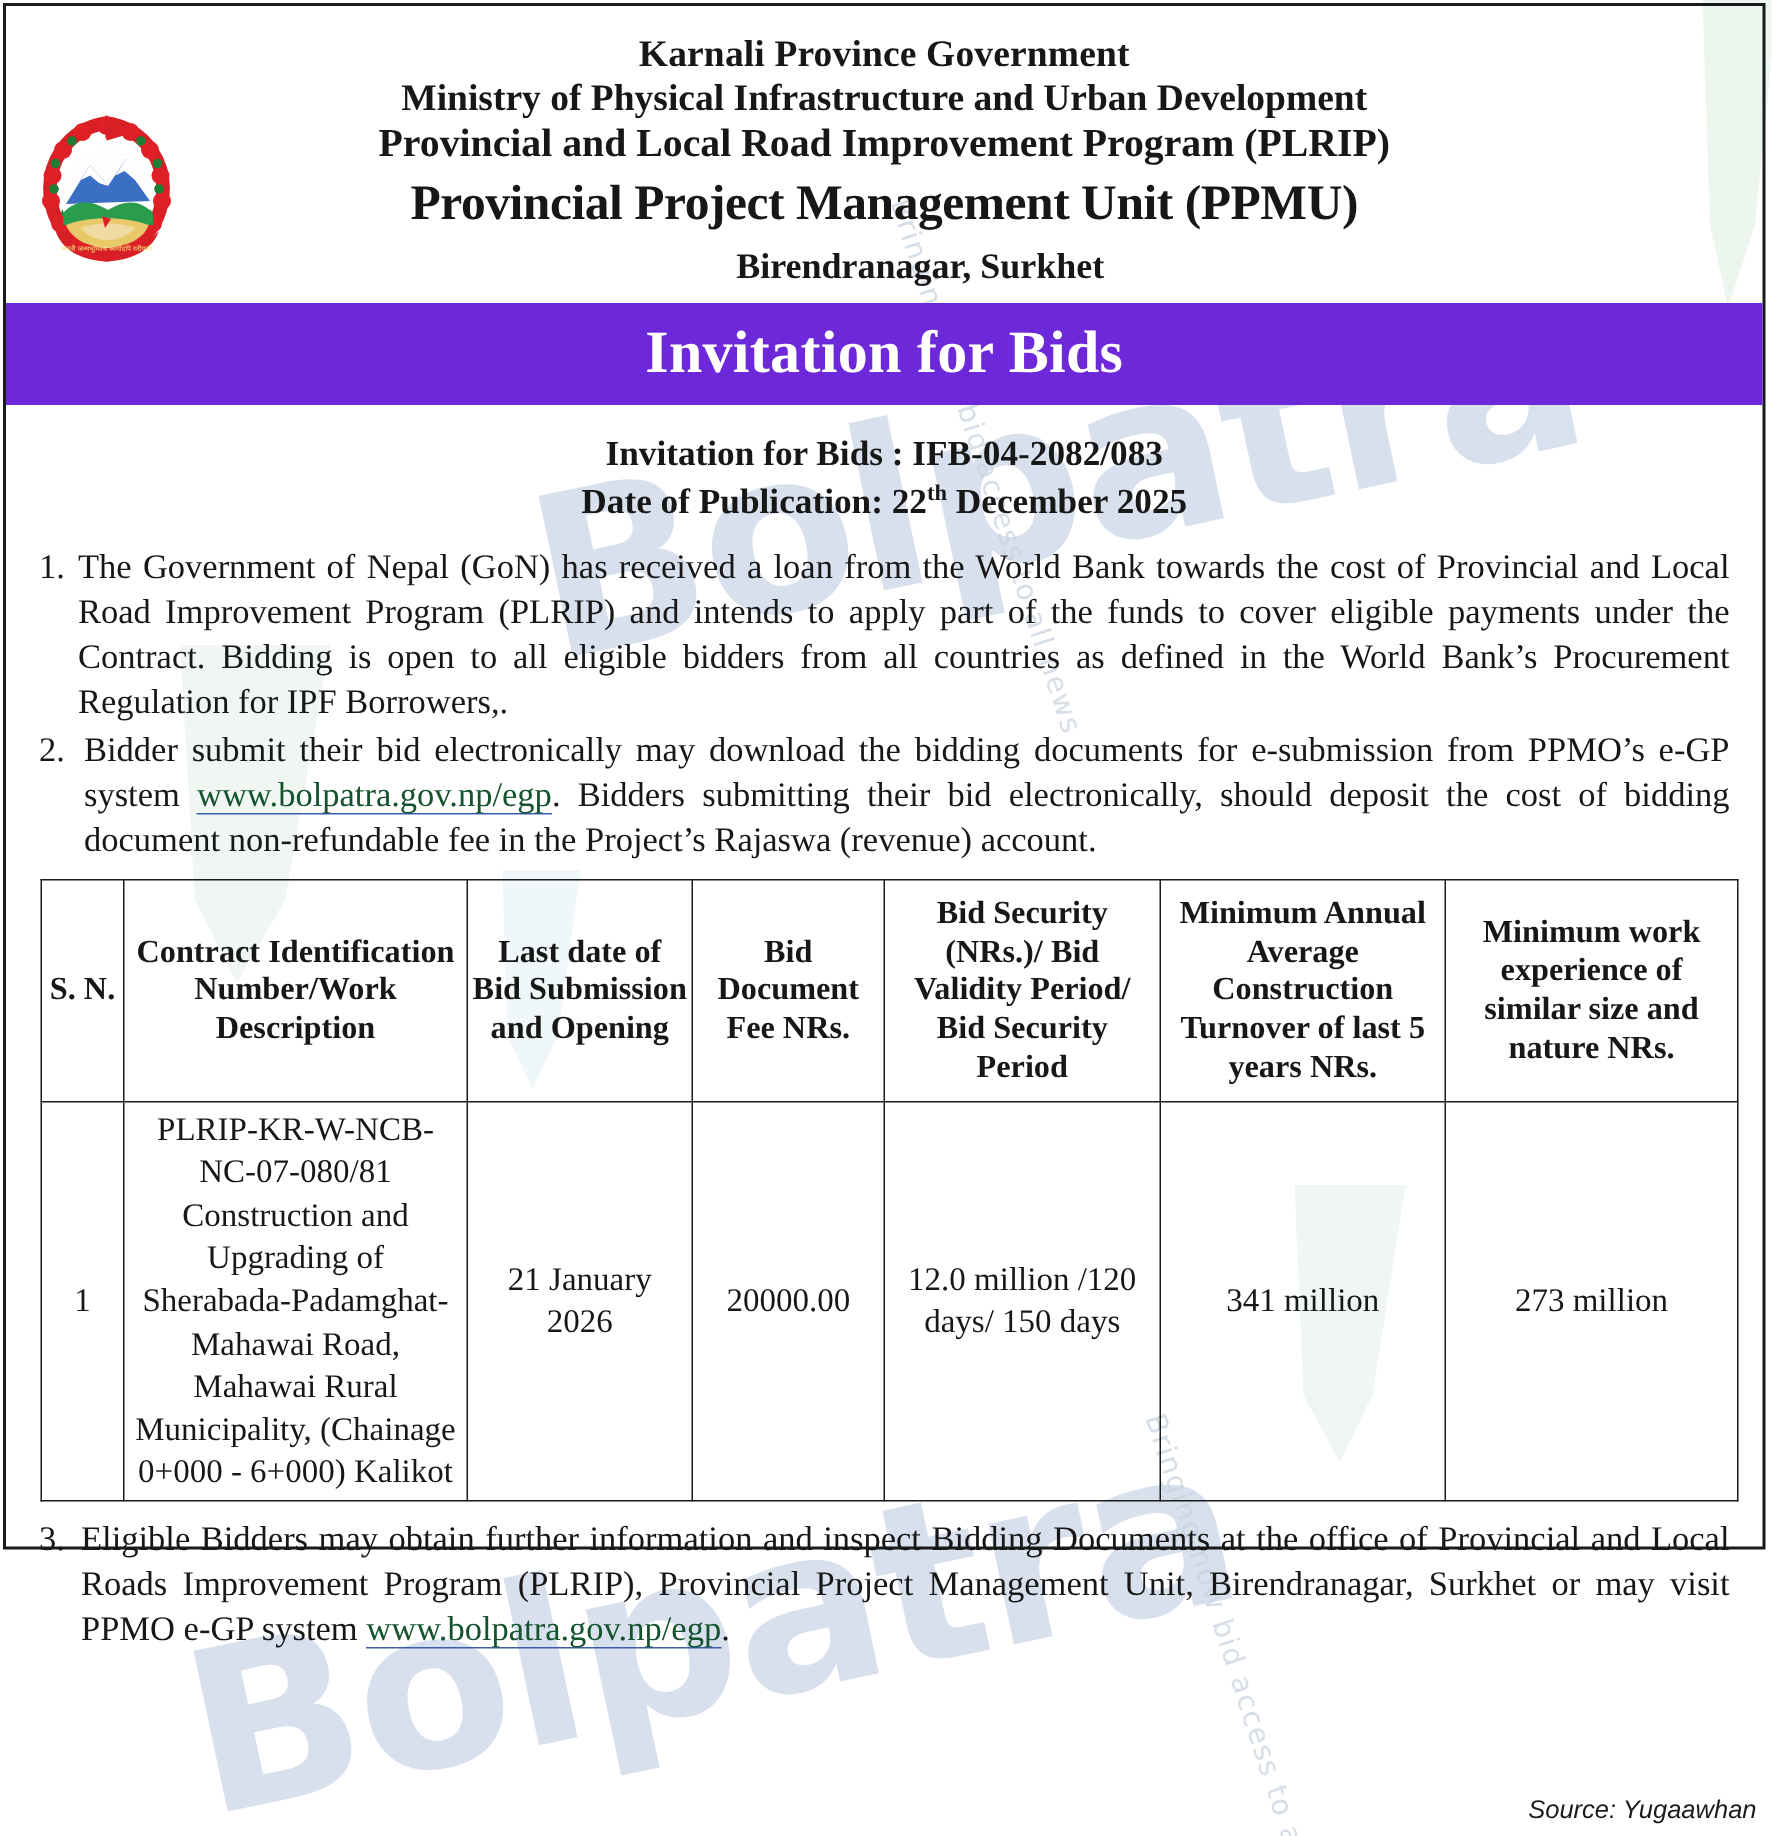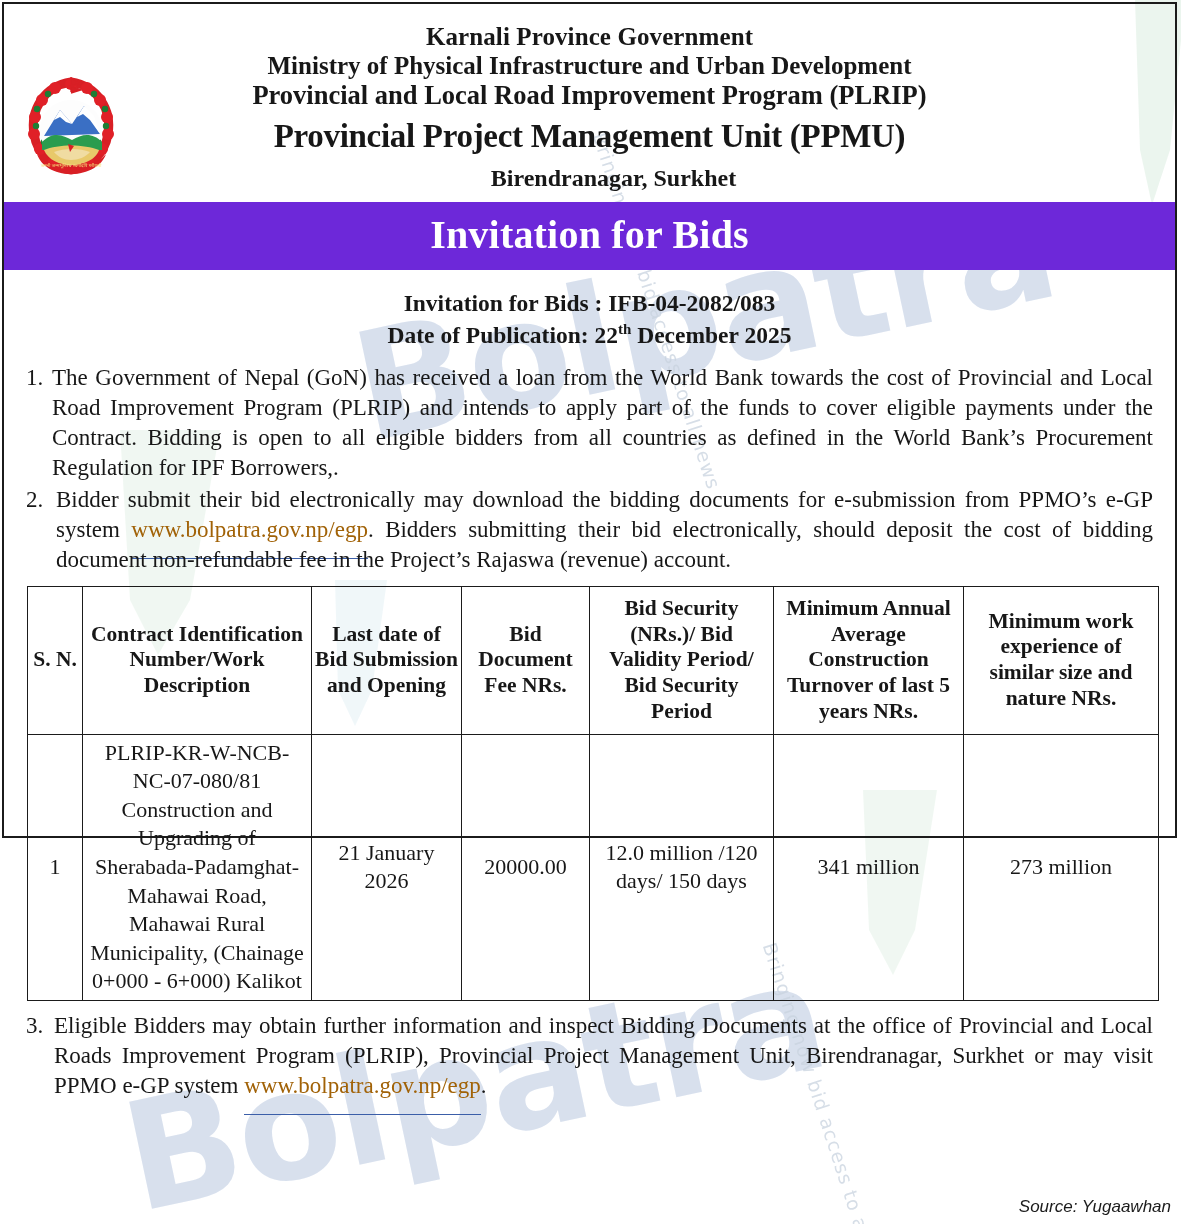--- a/index.html
+++ b/index.html
@@ -51,21 +51,21 @@
     opacity: .30;
   }
   .wm-green svg { display:block; }
 
   
   .doc {
     position: absolute;
     left: 2px;
     top: 2px;
     width: 1175px;
-    height: 836px;
+    height: 1031px;
     border: 2px solid #1b1b1b;
     box-sizing: border-box;
     z-index: 2;
   }
 
   
   .masthead {
     position: relative;
     padding: 18px 0 8px 0;
     text-align: center;
@@ -154,24 +154,24 @@
     text-align: left;
   }
   .para .body {
     flex: 1 1 auto;
     text-align: justify;
   }
   .para.p2 .num { width: 30px; }
   .para.p3 .num { width: 28px; }
 
   a.link {
-    color: #a16207;
+    color: #14532d;
     text-decoration: none;
     border-bottom: 1.6px solid #3b5ea8;
-    padding-bottom: 16px;
+    padding-bottom: 0px;
   }
 
   
   .tbl-wrap {
     padding: 9px 23px 0 23px;
   }
   table.bids {
     width: 100%;
     border-collapse: collapse;
     table-layout: fixed;

